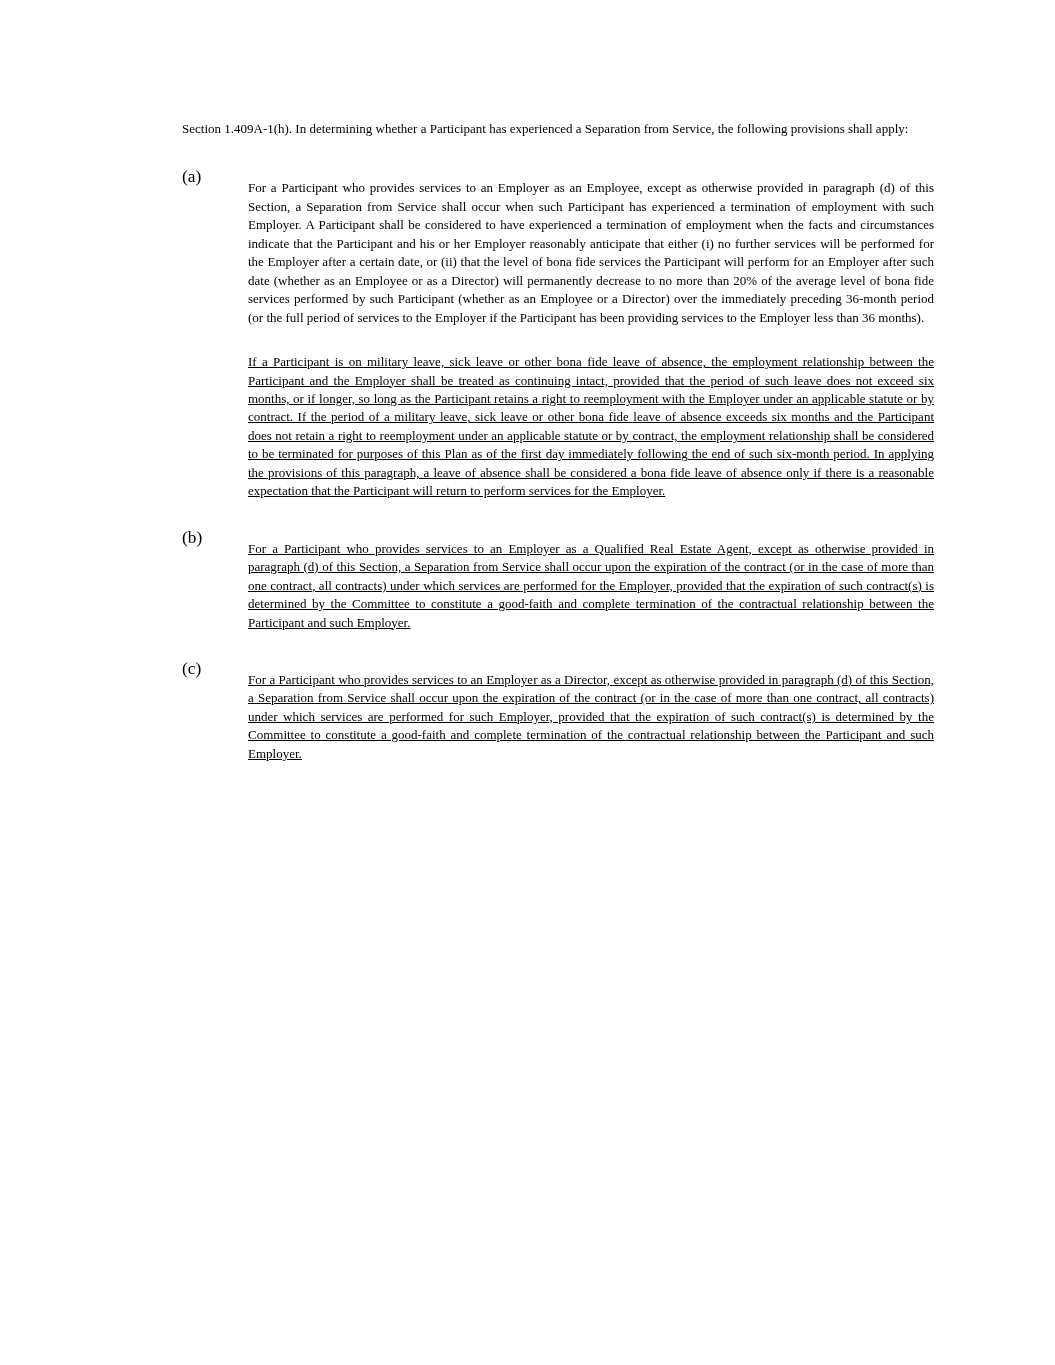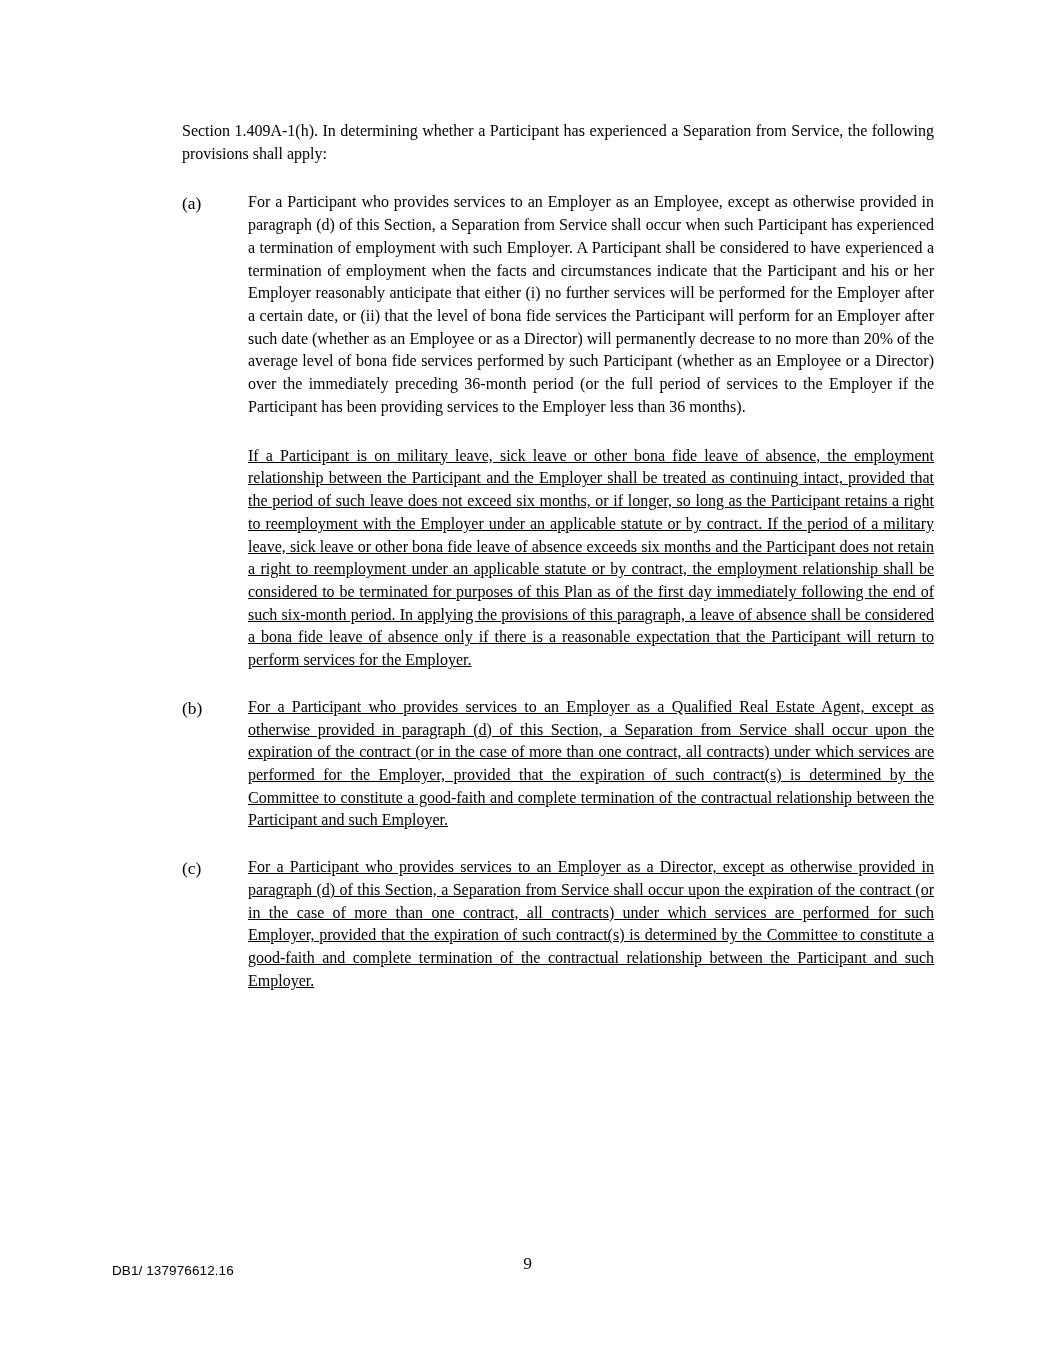--- a/index.html
+++ b/index.html
@@ -16,21 +16,21 @@
     color: #000000;
     box-sizing: border-box;
   }
   .content {
     position: absolute;
     left: 182px;
     top: 120px;
     width: 752px;
   }
   .para {
-    font-size: 16px;
+    font-size: 13px;
     line-height: 1.42;
     text-align: justify;
     margin: 0 0 22px 0;
     hyphens: none;
   }
   .intro {
     margin-bottom: 26px;
   }
   .item {
     display: flex;
@@ -39,20 +39,21 @@
   }
   .item-marker {
     width: 66px;
     flex: 0 0 66px;
     font-size: 17.4px;
     line-height: 1.42;
     text-align: left;
   }
   .item-body {
     flex: 1 1 auto;
+    margin-top: 15px;
   }
   .item-body .para:last-child {
     margin-bottom: 0;
     text-decoration: underline;
   }
   .item-body .para {
     margin-bottom: 26px;
   }
   .footer {
     position: absolute;
@@ -104,18 +105,14 @@
 
     <div class="item">
       <div class="item-marker">(c)</div>
       <div class="item-body">
         <p class="para">For a Participant who provides services to an Employer as a Director, except as otherwise provided in paragraph (d) of this Section, a Separation from Service shall occur upon the expiration of the contract (or in the case of more than one contract, all contracts) under which services are performed for such Employer, provided that the expiration of such contract(s) is determined by the Committee to constitute a good-faith and complete termination of the contractual relationship between the Participant and such Employer.</p>
       </div>
     </div>
 
   </div>
 
-  <div class="footer">
-    <div class="footer-ref">DB1/ 137976612.16</div>
-    <div class="footer-page">9</div>
-  </div>
 
 </div>
 
 </body></html>

